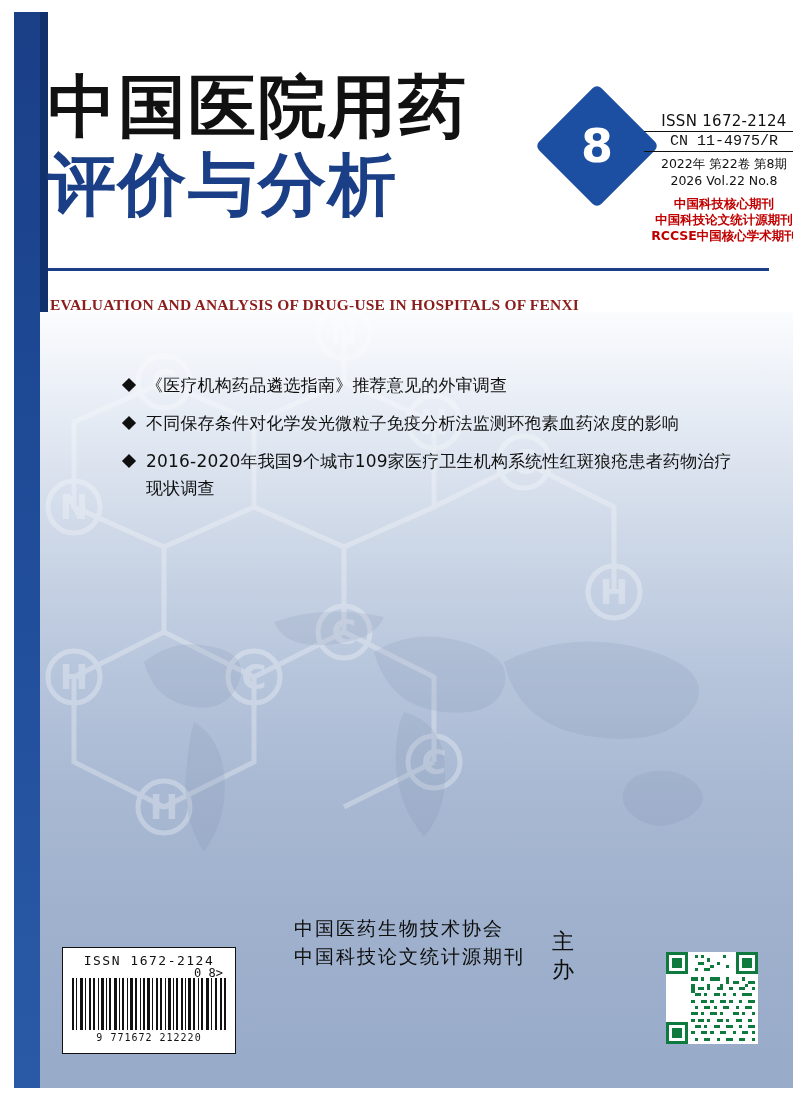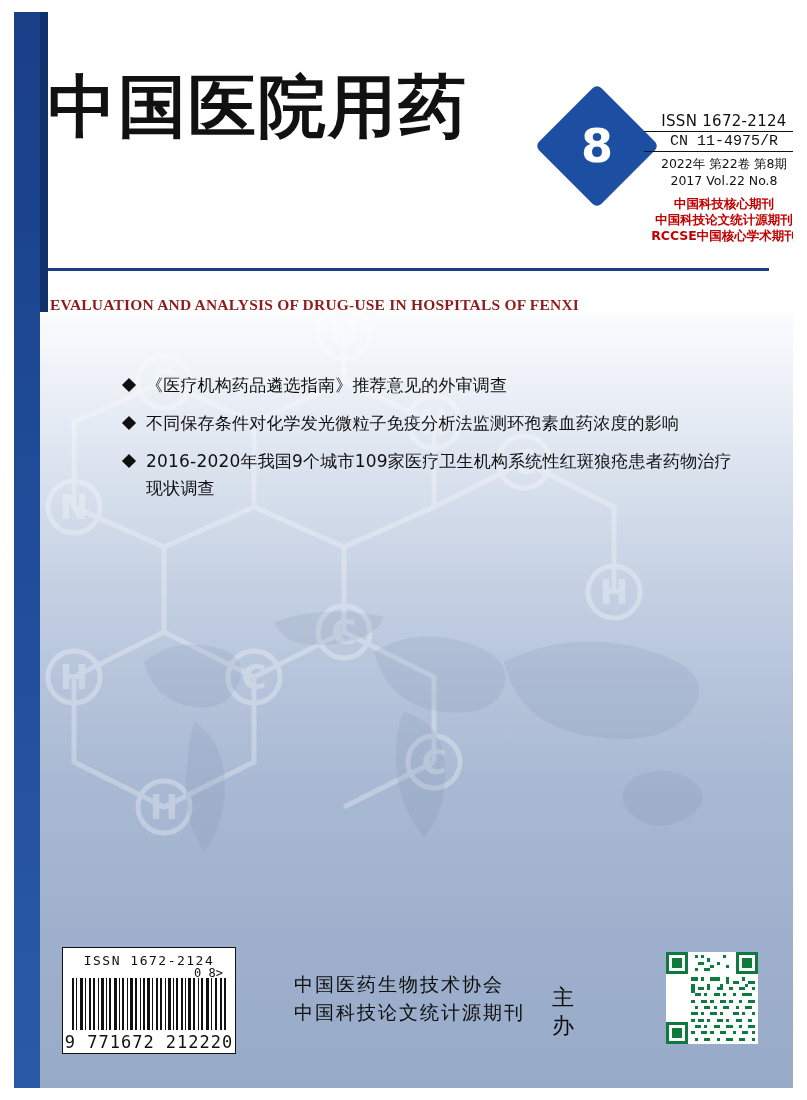--- a/index.html
+++ b/index.html
@@ -242,36 +242,36 @@
     bottom: 0;
     background: #111;
   }
   .barcode-num {
     position: absolute;
     left: 0;
     right: 0;
     top: 84px;
     text-align: center;
     font-family: "DejaVu Sans Mono", monospace;
-    font-size: 17px;
+    font-size: 10px;
     letter-spacing: 1px;
     color: #111;
   }
   .issue-sup {
     position: absolute;
     right: 12px;
     top: 18px;
     font-family: "DejaVu Sans Mono", monospace;
     font-size: 12px;
     color: #111;
   }
   .publisher {
     position: absolute;
     left: 280px;
-    top: 958px;
+    top: 902px;
     font-family: "DejaVu Sans", sans-serif;
     font-size: 19px;
     line-height: 28px;
     color: #0d0d0d;
     letter-spacing: 2px;
   }
   .publisher .host {
     position: absolute;
     left: 258px;
     top: 14px;
@@ -344,31 +344,32 @@
         <path d="M300 50 q40 -25 90 -10 q50 15 40 45 q-10 30 -60 25 q-55 -5 -70 -60z"></path>
         <path d="M330 110 q35 10 40 45 q6 50 -20 80 q-25 -30 -28 -70 q-2 -35 8 -55z"></path>
         <path d="M430 60 q70 -35 150 -10 q60 20 40 55 q-25 40 -100 30 q-75 -10 -90 -75z"></path>
         <path d="M560 175 q35 -15 60 5 q20 18 -5 35 q-35 20 -60 -5 q-15 -18 5 -35z"></path>
         <path d="M200 20 q50 -18 110 -5 q-10 25 -60 28 q-40 2 -50 -23z"></path>
       </g>
     </svg>
 
     <div class="title-cn">
       <div>中国医院用药</div>
+      <div class="line2">评价与分析</div>
     </div>
 
     <div class="badge">
       <span>8</span>
     </div>
 
     <div class="issn-block">
       <div class="issn">ISSN 1672-2124</div>
       <span class="cn">CN 11-4975/R</span>
       <div class="vol-cn">2022年 第22卷 第8期</div>
-      <div class="vol-en">2017  Vol.22   No.8</div>
+      <div class="vol-en">2026  Vol.22   No.8</div>
       <div class="red">
         <div>中国科技核心期刊</div>
         <div>中国科技论文统计源期刊</div>
         <div>RCCSE中国核心学术期刊</div>
       </div>
     </div>
 
     <div class="rule-blue"></div>
     <div class="english">EVALUATION AND ANALYSIS OF DRUG-USE IN HOSPITALS OF FENXI</div>
 

